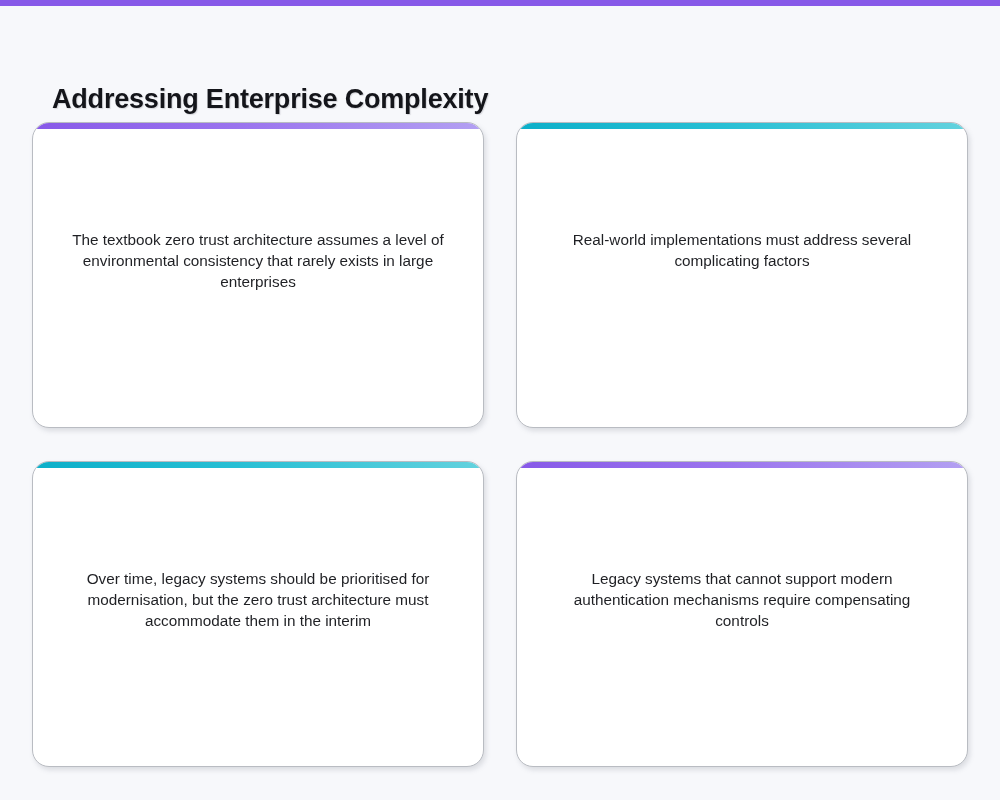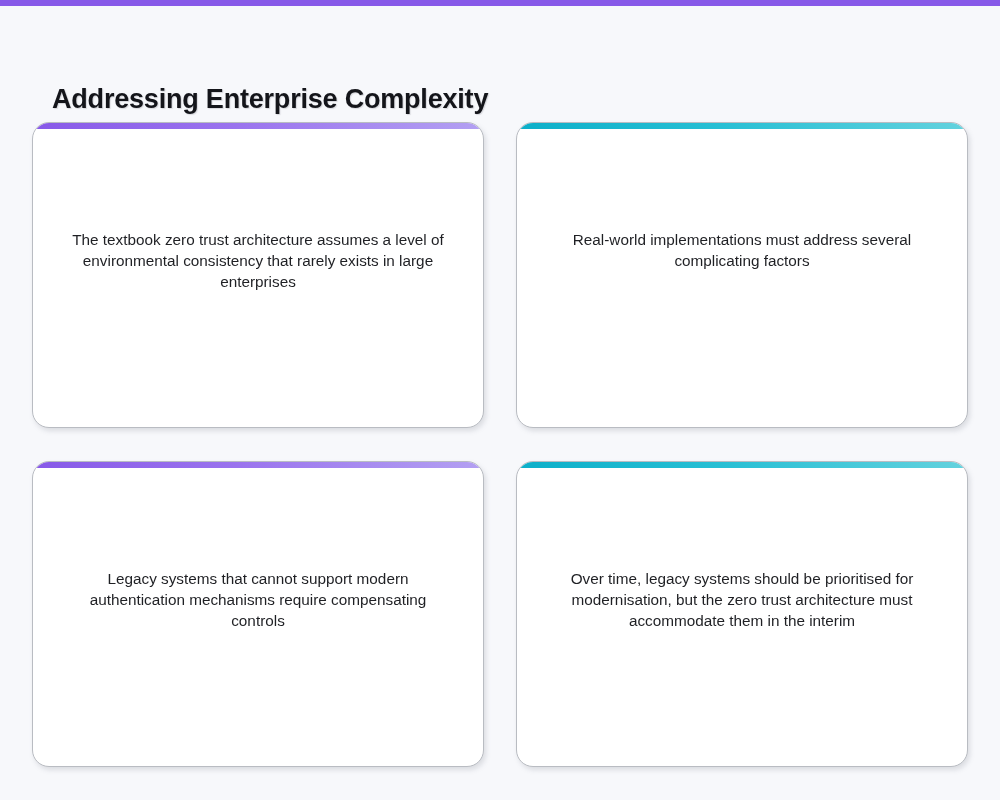--- a/index.html
+++ b/index.html
@@ -120,27 +120,27 @@
     </div>
   </div>
 
   <div class="card card-row1 card-right">
     <div class="card-accent accent-teal"></div>
     <div class="card-body">
       <p class="card-text">Real-world implementations must address several complicating factors</p>
     </div>
   </div>
 
+  <div class="card card-row2 card-right">
+    <div class="card-accent accent-teal"></div>
+    <div class="card-body">
+      <p class="card-text">Over time, legacy systems should be prioritised for modernisation, but the zero trust architecture must accommodate them in the interim</p>
+    </div>
+  </div>
+
   <div class="card card-row2 card-left">
     <div class="card-accent accent-purple"></div>
     <div class="card-body">
       <p class="card-text">Legacy systems that cannot support modern authentication mechanisms require compensating controls</p>
     </div>
   </div>
 
-  <div class="card card-row2 card-right">
-    <div class="card-accent accent-teal"></div>
-    <div class="card-body">
-      <p class="card-text">Over time, legacy systems should be prioritised for modernisation, but the zero trust architecture must accommodate them in the interim</p>
-    </div>
-  </div>
-
 </div>
 
 </body></html>

